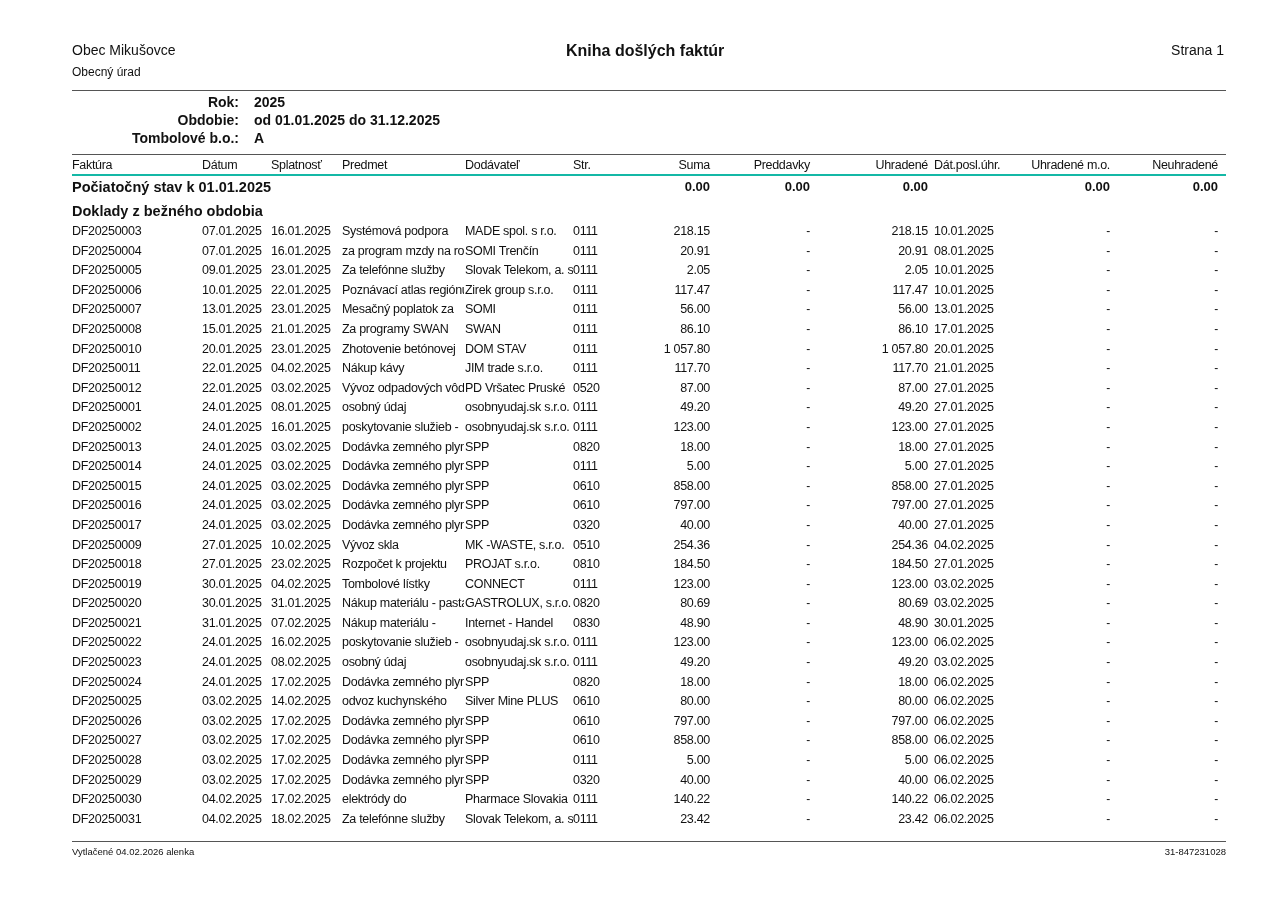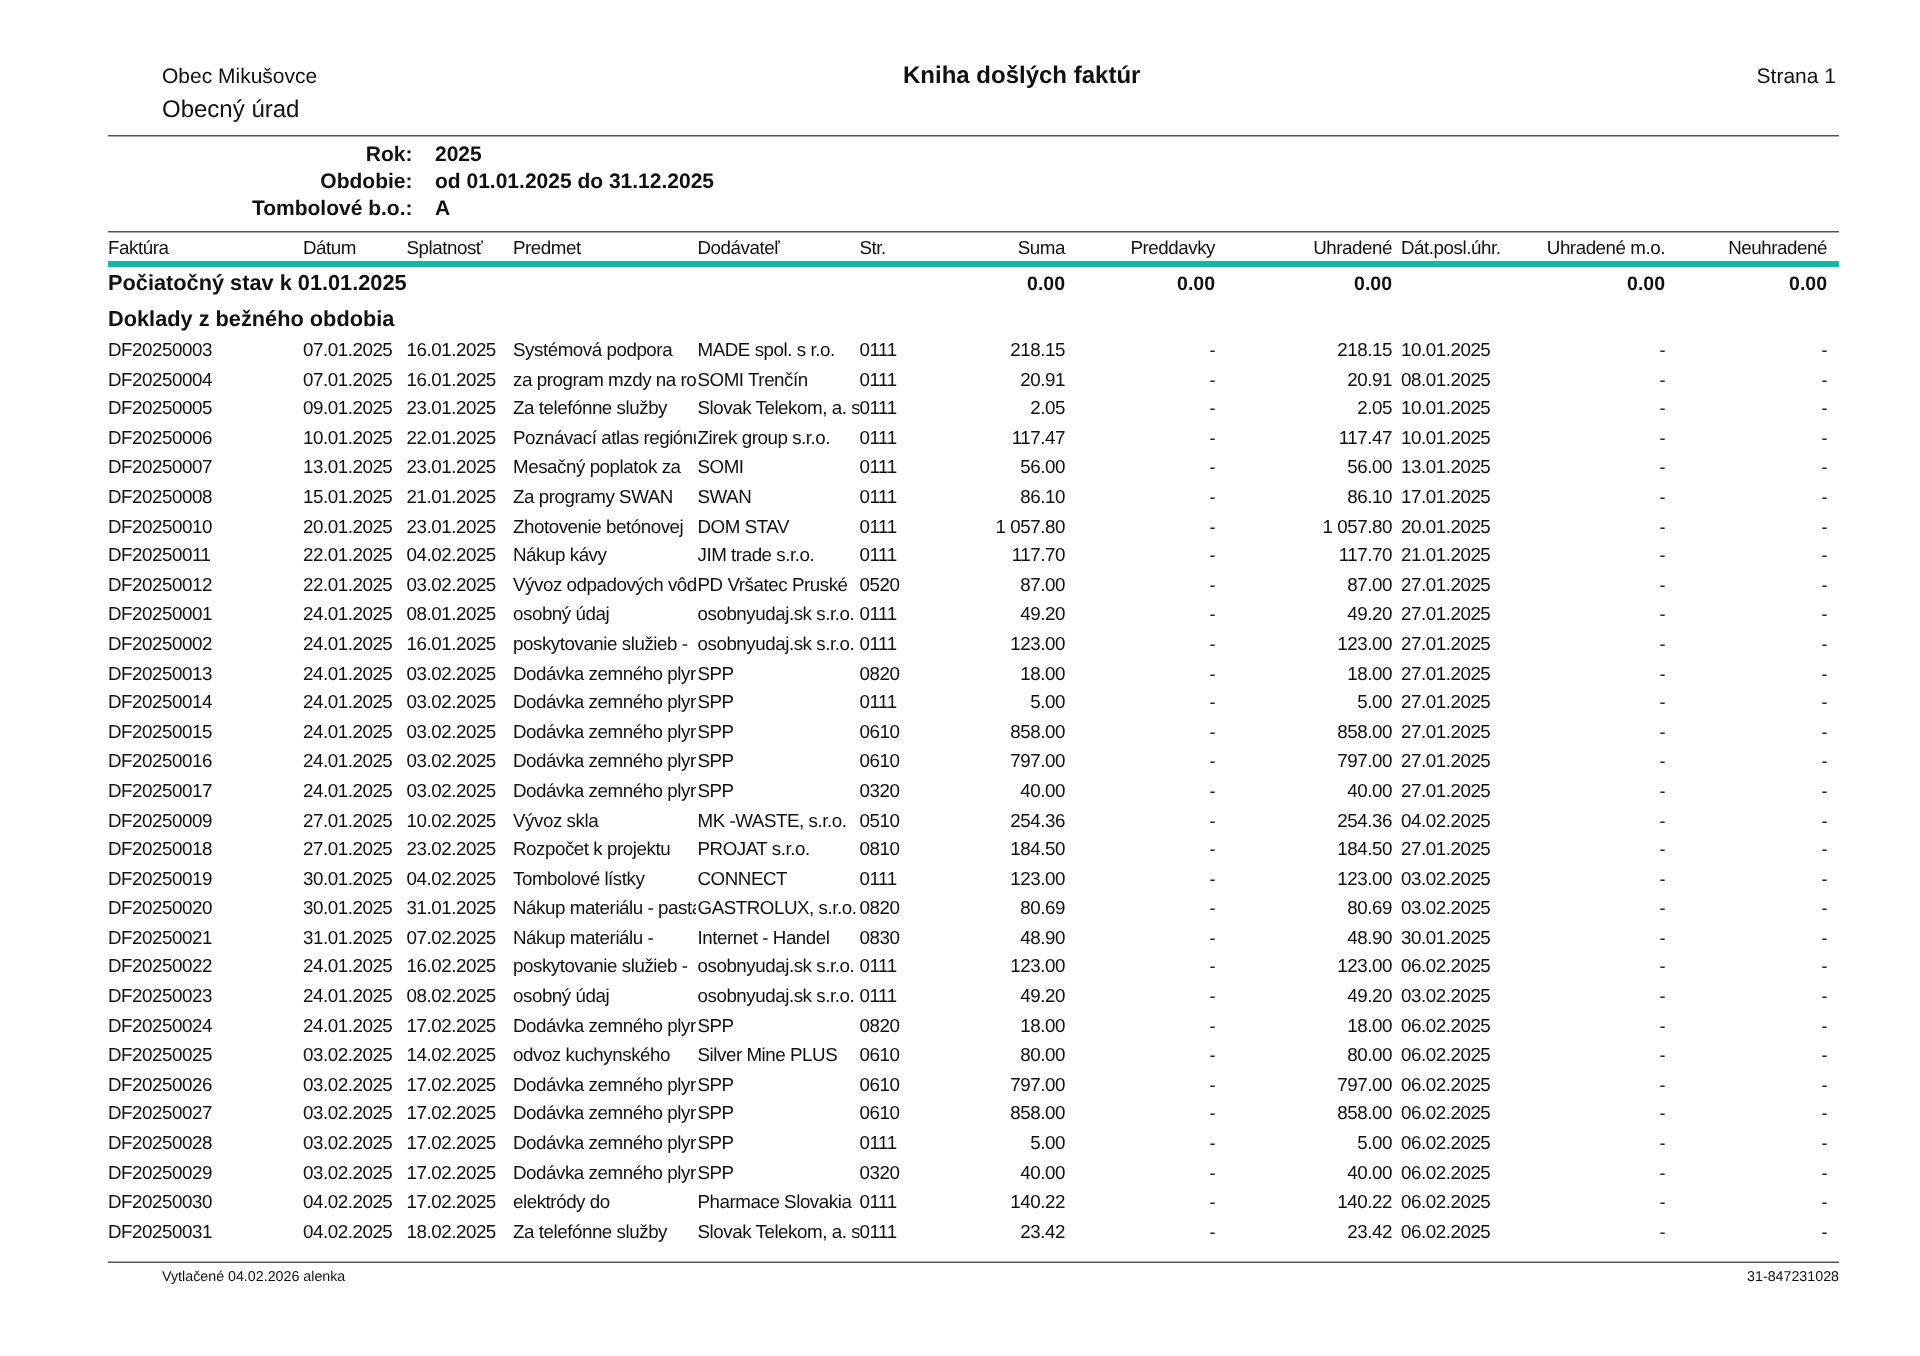--- a/index.html
+++ b/index.html
@@ -1,30 +1,30 @@
 <!DOCTYPE html>
 <html><head>
 <meta charset="utf-8">
 <style>
   html, body { margin: 0; padding: 0; background: #ffffff; }
   body { width: 1280px; height: 904px; position: relative; overflow: hidden; color: #111; font-family: "Liberation Sans", sans-serif; }
-  .abs { position: absolute; margin-left: 36px; }
+  .abs { position: absolute; }
   .org1 { left: 72px; top: 42px; font-size: 14px; }
-  .org2 { left: 72px; top: 65px; font-size: 16px; }
+  .org2 { left: 72px; top: 65px; font-size: 12px; }
   .title { left: 566px; top: 42px; font-size: 16px; font-weight: bold; }
   .page { right: 56px; top: 42px; font-size: 14px; }
   .rule { position: absolute; left: 72px; width: 1154px; height: 1px; background: #555; }
   .params { left: 72px; top: 94px; font-size: 14px; font-weight: bold; }
   .prow { position: relative; height: 18px; }
   .plabel { position: absolute; right: calc(100% - 170px); left: auto; white-space: nowrap; }
   .pval { position: absolute; left: 182px; white-space: nowrap; }
   .tbl { position: absolute; left: 72px; top: 156px; width: 1154px; }
   .row { position: relative; height: 19.6px; font-size: 12.5px; white-space: nowrap; }
   .row span { position: absolute; top: 2px; letter-spacing: -0.3px; }
-  .hdr { height: 18px; border-bottom: 4px solid #14b8a6; }
+  .hdr { height: 18px; border-bottom: 2px solid #14b8a6; }
   .c-fak { left: 0; }
   .c-dat { left: 130px; }
   .c-spl { left: 199px; }
   .c-pred { left: 270px; width: 122px; overflow: hidden; }
   .c-dod { left: 393px; width: 108px; overflow: hidden; }
   .c-str { left: 501px; }
   .c-suma { right: 516px; text-align: right; }
   .c-pred2 { right: 416px; text-align: right; }
   .c-uhr { right: 298px; text-align: right; }
   .c-dpu { left: 862px; }

